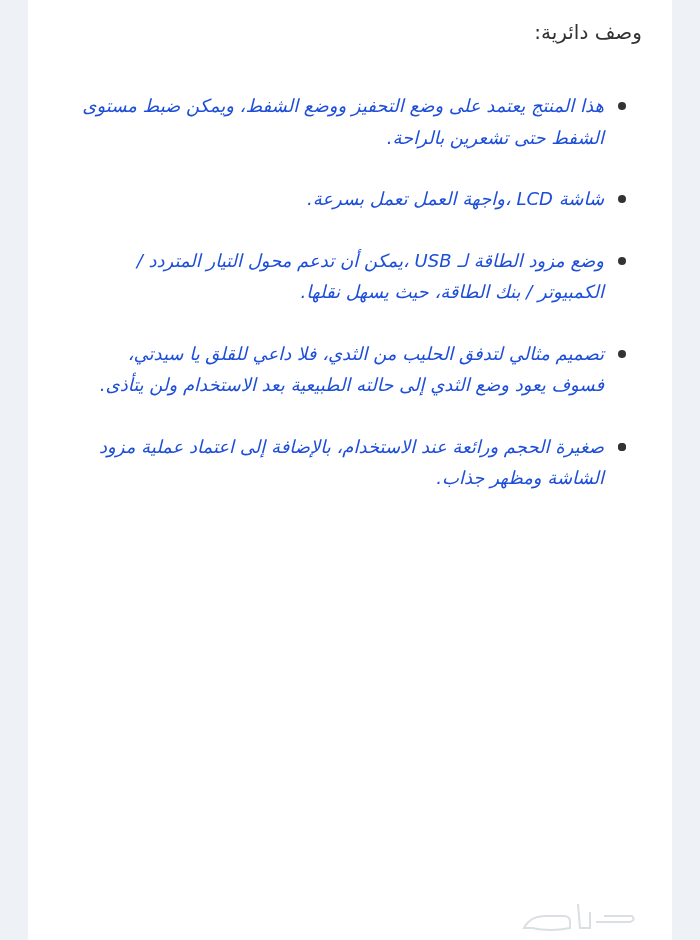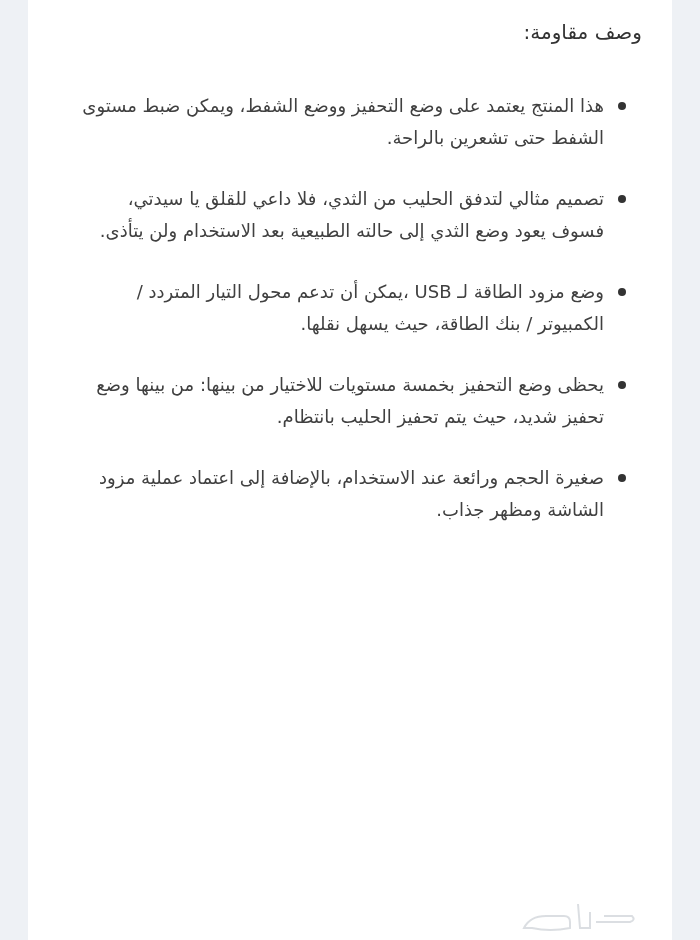--- a/index.html
+++ b/index.html
@@ -36,25 +36,26 @@
       right: 96px;
       left: 70px;
       top: 90px;
       margin: 0;
       padding: 0;
       list-style: none;
       direction: rtl;
     }
     .item {
       position: relative;
-      color: #404040;
+      color: #1d4ed8;
       font-size: 18px;
       line-height: 31.5px;
       text-align: right;
       margin-bottom: 30px;
+      font-style: italic;
     }
     .bullet {
       position: absolute;
       right: -22px;
       top: 12px;
       width: 8px;
       height: 8px;
       border-radius: 50%;
       background: #333333;
     }
@@ -65,38 +66,41 @@
       width: 120px;
       height: 36px;
       opacity: 0.35;
     }
   </style>
 </head>
 <body>
 
 <div class="panel"></div>
 
-<div class="title">وصف مقاومة:</div>
+<div class="title">وصف دائرية:</div>
 
 <ul class="list">
   <li class="item">
     <span class="bullet"></span>
     <span>هذا المنتج يعتمد على وضع التحفيز ووضع الشفط، ويمكن ضبط مستوى الشفط حتى تشعرين بالراحة.</span>
   </li>
   <li class="item">
     <span class="bullet"></span>
-    <span>تصميم مثالي لتدفق الحليب من الثدي، فلا داعي للقلق يا سيدتي، فسوف يعود وضع الثدي إلى حالته الطبيعية بعد الاستخدام ولن يتأذى.</span>
+    <span>شاشة LCD ،واجهة العمل تعمل بسرعة.</span>
   </li>
   <li class="item">
     <span class="bullet"></span>
     <span>وضع مزود الطاقة لـ USB ،يمكن أن تدعم محول التيار المتردد / الكمبيوتر / بنك الطاقة، حيث يسهل نقلها.</span>
   </li>
   <li class="item">
     <span class="bullet"></span>
-    <span>يحظى وضع التحفيز بخمسة مستويات للاختيار من بينها: من بينها وضع تحفيز شديد، حيث يتم تحفيز الحليب بانتظام.</span>
+    <span>تصميم مثالي لتدفق الحليب من الثدي، فلا داعي للقلق يا سيدتي، فسوف يعود وضع الثدي إلى حالته الطبيعية بعد الاستخدام ولن يتأذى.</span>
+  </li>
+  <li class="item">
+    <span class="bullet"></span>
   </li>
   <li class="item">
     <span class="bullet"></span>
     <span>صغيرة الحجم ورائعة عند الاستخدام، بالإضافة إلى اعتماد عملية مزود الشاشة ومظهر جذاب.</span>
   </li>
 </ul>
 
 <div class="watermark">
   <svg width="120" height="36" viewBox="0 0 120 36" fill="none" stroke="#9aa3ad" stroke-width="2">
     <path d="M4 30 Q10 18 26 18 L44 18 Q50 18 50 24 L50 30 Q30 34 12 30 Z"></path>

